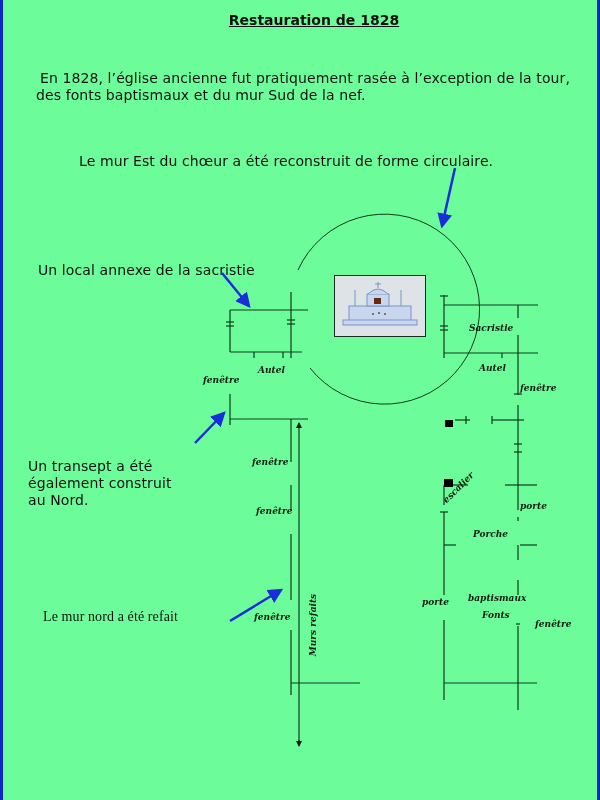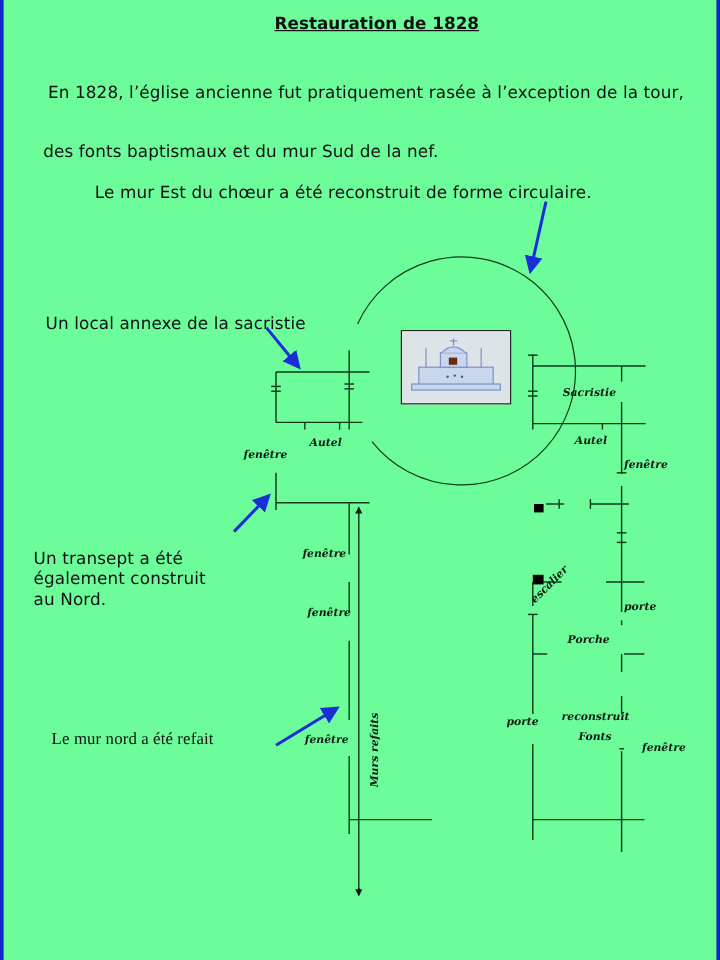--- a/index.html
+++ b/index.html
@@ -14,21 +14,21 @@
     .title {
       position: absolute; left: 0; width: 600px; top: 12px; text-align: center;
       font-family: "DejaVu Sans", sans-serif; font-weight: bold; font-size: 14px;
       text-decoration: underline;
       padding-left: 14px;
     }
     .para {
       position: absolute; font-size: 14px; line-height: 17px; letter-spacing: 0.1px;
     }
     .p1 { left: 40px; top: 70px; width: 540px; }
-    .p1 .l2 { margin-left: -4px; display: block; margin-top: 32px; }
+    .p1 .l2 { margin-left: -4px; display: block; }
     .p2 { left: 40px; top: 153px; margin-left: 39px; }
     .p3 { left: 38px; top: 262px; }
     .p4 { left: 28px; top: 430px; margin-top: 28px; }
     .p5 { left: 43px; top: 608px; font-family: Liberation Serif, serif; }
     .line { display: block; white-space: nowrap; }
     svg.plan { position: absolute; left: 0; top: 0; }
     .lbl {
       position: absolute; font-family: "DejaVu Serif", serif; font-style: italic; font-weight: bold;
       font-size: 9px; color: #0d1a10; white-space: nowrap;
     }
@@ -184,15 +184,15 @@
 <span class="lbl" style="left:254px; top:612px;">fenêtre</span>
 <span class="lbl" style="left:282px; top:620px; transform: rotate(-90deg); transform-origin: center;">Murs refaits</span>
 
 <span class="lbl" style="left:469px; top:323px;">Sacristie</span>
 <span class="lbl" style="left:479px; top:363px;">Autel</span>
 <span class="lbl" style="left:520px; top:383px;">fenêtre</span>
 <span class="lbl" style="left:448px; top:495px; transform: rotate(-45deg); transform-origin: left bottom;">escalier</span>
 <span class="lbl" style="left:520px; top:501px;">porte</span>
 <span class="lbl" style="left:473px; top:529px;">Porche</span>
 <span class="lbl" style="left:482px; top:610px;">Fonts</span>
-<span class="lbl" style="left:468px; top:593px;">reconstruit</span>
+<span class="lbl" style="left:468px; top:593px;">baptismaux</span>
 <span class="lbl" style="left:422px; top:597px;">porte</span>
 <span class="lbl" style="left:535px; top:619px;">fenêtre</span>
 
 </body></html>

